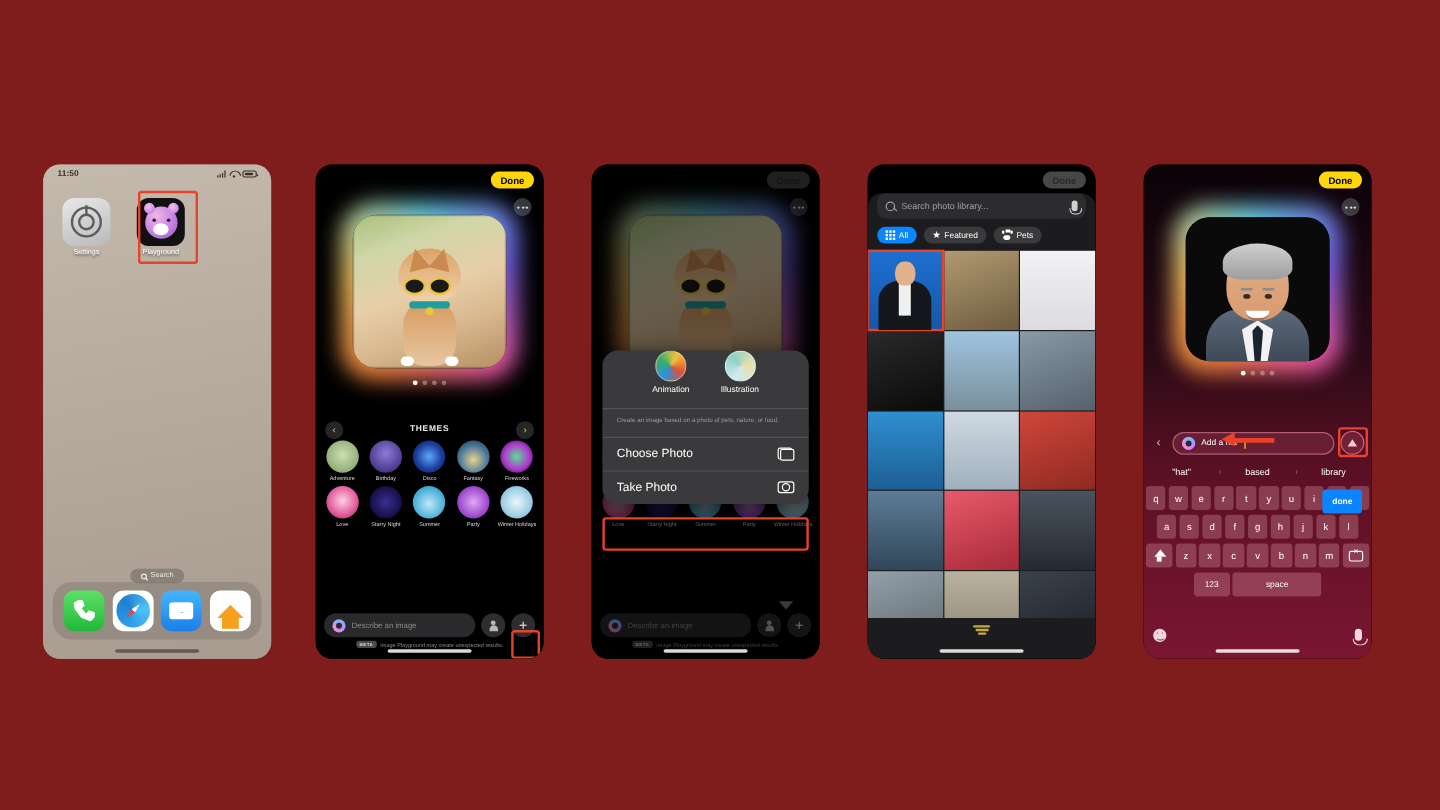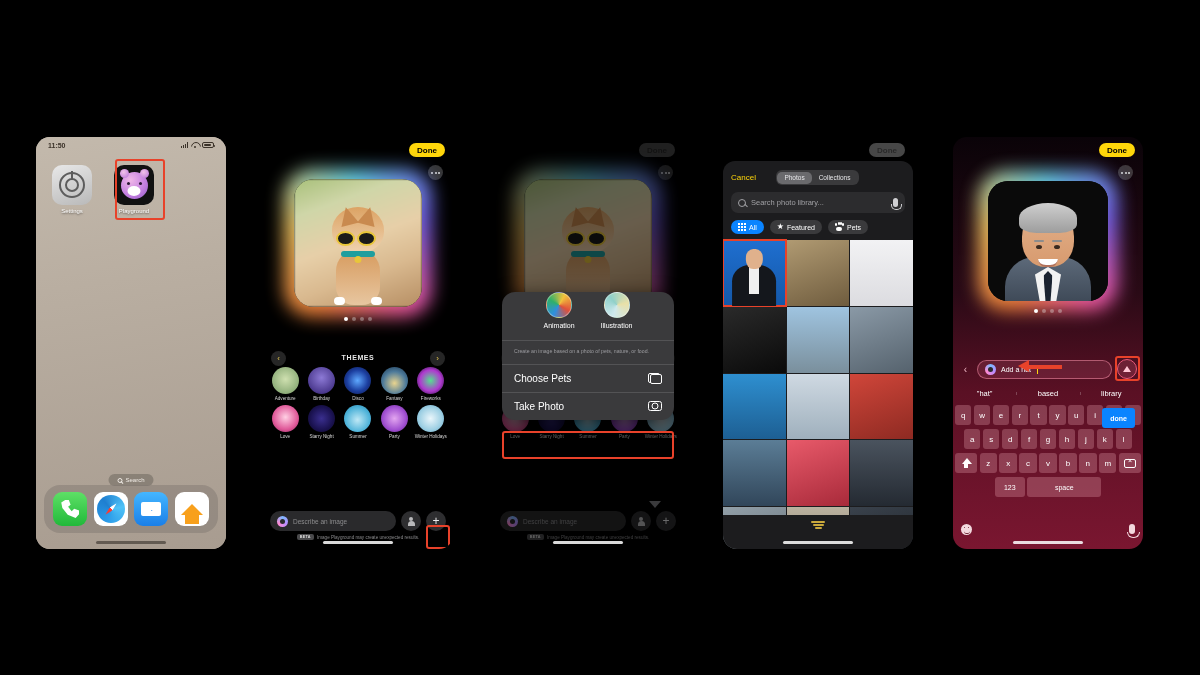--- a/index.html
+++ b/index.html
@@ -2,21 +2,21 @@
 <html><head>
 <meta charset="utf-8">
 <style>
   * { box-sizing: border-box; margin:0; padding:0; }
   html, body {
     width:1200px; height:675px;
     background:#ffffff;
     font-family:"Liberation Sans", sans-serif;
     overflow:hidden;
   }
-  .stage { position:relative; width:1200px; height:675px; background:#000000; }
+  .stage { position:relative; width:1200px; height:675px; background:#7f1d1d; }
 
   .phone {
     position:absolute; top:137px; width:190px; height:412px;
     border-radius:14px; overflow:hidden;
     background:#000;
   }
   #p1 { left:36px;  background:#bdb3a6; }
   #p2 { left:263px; }
   #p3 { left:493px; }
   #p4 { left:723px; }
@@ -627,47 +627,39 @@
             <div class="ss-ico ss-anim"></div>
             <div class="ss-lab">Animation</div>
           </div>
           <div class="ss-style">
             <div class="ss-ico ss-illus"></div>
             <div class="ss-lab">Illustration</div>
           </div>
         </div>
         <div class="ss-desc">Create an image based on a photo of pets, nature, or food.</div>
         <div class="ss-row">
-          <span>Choose Pets</span>
+          <span>Choose Photo</span>
           <span class="ico-photos"></span>
         </div>
         <div class="ss-row">
           <span>Take Photo</span>
           <span class="ico-cam"></span>
         </div>
       </div>
       <div class="hl-red" style="left:9px;top:294px;width:172px;height:28px;"></div>
       <div class="sheet-tail" style="top:364px;"></div>
       <div class="home-ind light"></div>
     </div>
   </div>
 
   <div class="phone" id="p4">
     <div class="pg">
       <div class="done dim" style="top:6px;">Done</div>
 
       <div class="picker">
-        <div class="pk-bar">
-          <div class="pk-cancel">Cancel</div>
-          <div class="pk-seg">
-            <div class="on">Photos</div>
-            <div>Collections</div>
-          </div>
-          <div class="pk-spacer"></div>
-        </div>
 
         <div class="pk-search">
           <span class="pk-mag"></span>
           <span class="pk-ph">Search photo library...</span>
           <span class="mic"></span>
         </div>
 
         <div class="pk-chips">
           <div class="chip on">
             <span class="grid-ico">

